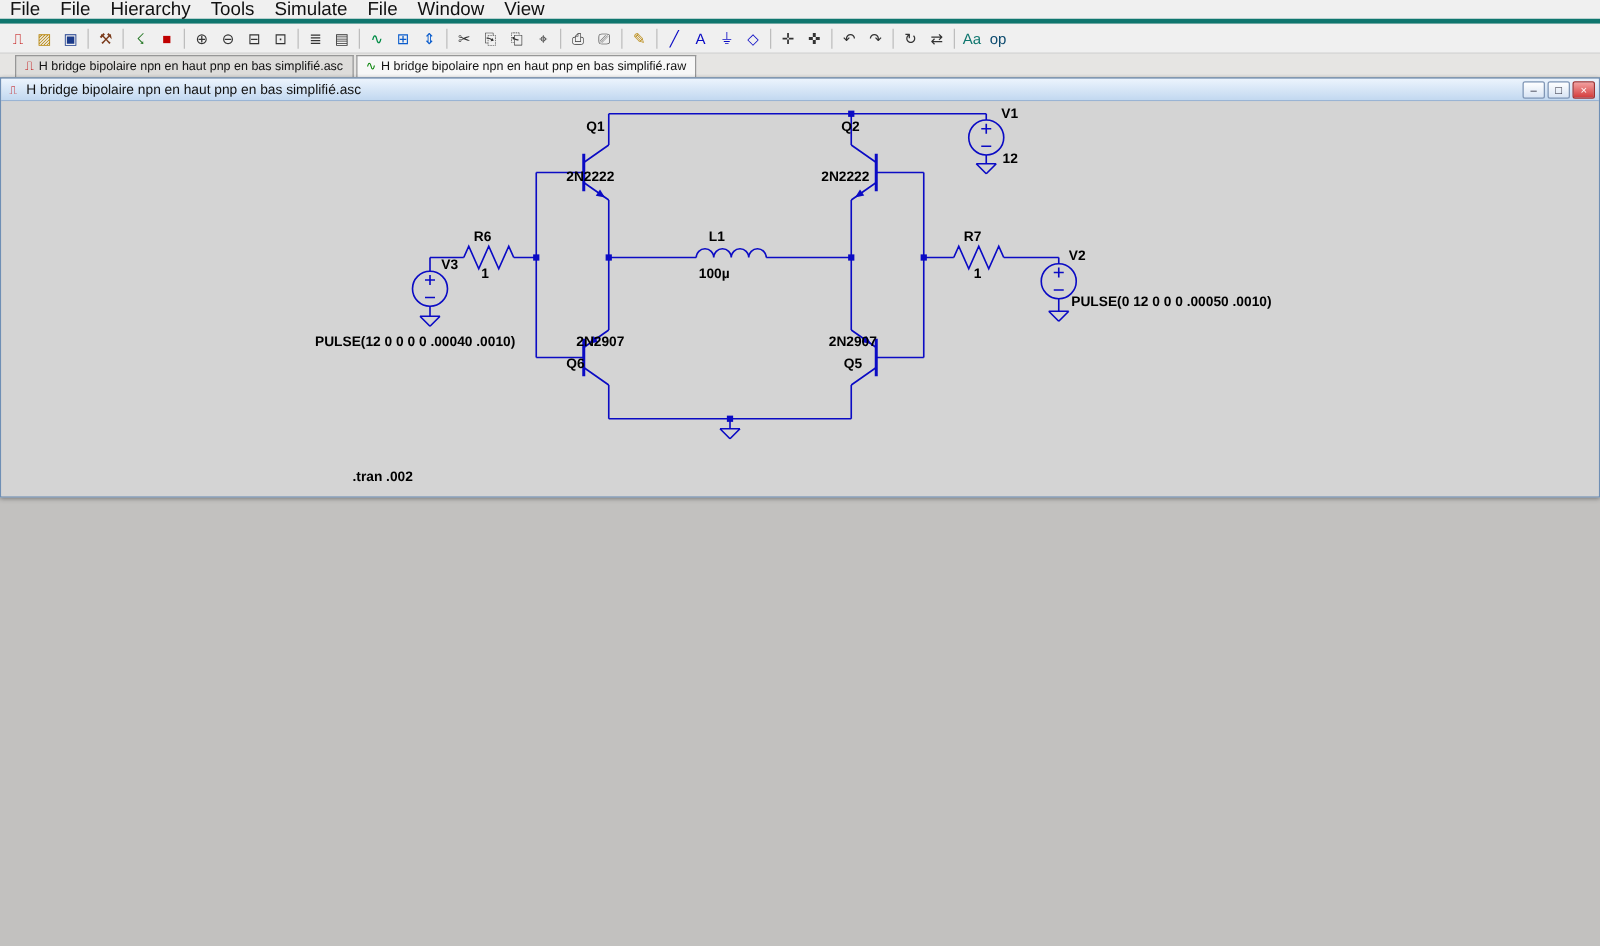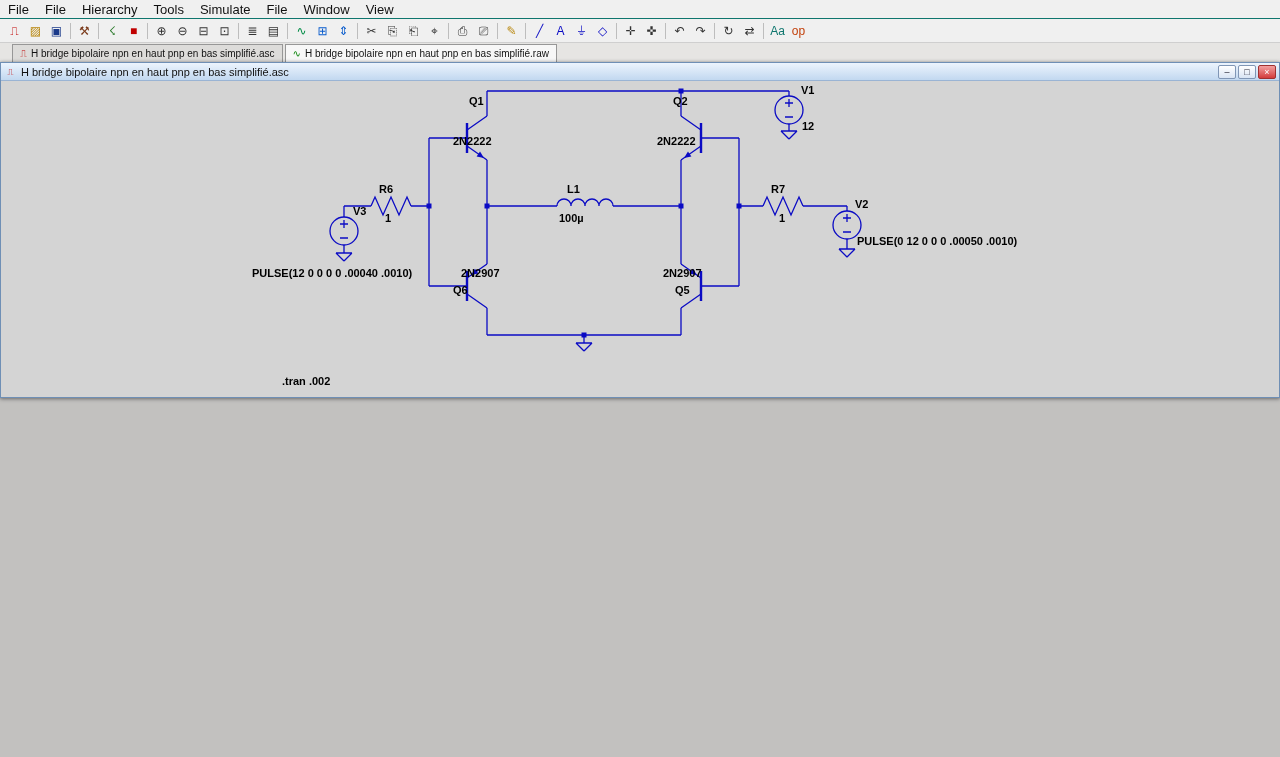--- a/index.html
+++ b/index.html
@@ -1,19 +1,19 @@
 <!DOCTYPE html>
 <html><head>
 <meta charset="utf-8">
 <style>
   *{box-sizing:border-box;margin:0;padding:0}
   html,body{width:1280px;height:757px;overflow:hidden}
   body{font-family:"Liberation Sans",sans-serif;background:#c2c1bf;color:#111}
 
-  .menubar{height:19px;background:#f0f0f0;display:flex;align-items:center;font-size:13px;border-bottom:1px solid #0f766e}
+  .menubar{height:19px;background:#f0f0f0;display:flex;align-items:center;font-size:15px;border-bottom:4px solid #0f766e}
   .menu-item{padding:2px 8px;cursor:default}
 
   .toolbar{height:24px;background:#f0f0f0;display:flex;align-items:center;padding-left:4px;border-bottom:1px solid #cfcfcf}
   .tb-btn{display:inline-block;width:21px;height:19px;line-height:18px;text-align:center;font-size:12px;border:1px solid transparent;border-radius:2px}
   .tb-sep{display:inline-block;width:1px;height:16px;background:#bdbdbd;margin:0 3px}
 
   .tabbar{height:19px;background:#e6e5e3;display:flex;align-items:flex-end;padding-left:12px;gap:2px}
   .tab{display:flex;align-items:center;gap:4px;height:18px;padding:0 7px;font-size:10px;background:#dddcda;border:1px solid #979797;border-bottom:none;white-space:nowrap}
   .tab.active{background:#f7f7f7}
   .tab-ic{font-size:10px;line-height:10px}
@@ -90,21 +90,21 @@
     <span class="tb-btn" style="color: rgb(51, 51, 51);">✛</span>
     <span class="tb-btn" style="color: rgb(51, 51, 51);">✜</span>
     <span class="tb-sep"></span>
     <span class="tb-btn" style="color: rgb(51, 51, 51);">↶</span>
     <span class="tb-btn" style="color: rgb(51, 51, 51);">↷</span>
     <span class="tb-sep"></span>
     <span class="tb-btn" style="color: rgb(51, 51, 51);">↻</span>
     <span class="tb-btn" style="color: rgb(51, 51, 51);">⇄</span>
     <span class="tb-sep"></span>
     <span class="tb-btn" style="color: #0f766e;">Aa</span>
-    <span class="tb-btn" style="color: #c2410c;">op</span>
+    <span class="tb-btn" style="color: #0c4a6e;">op</span>
   </div>
 
 <div class="tabbar">
   <div class="tab">
     <span class="tab-ic ic-red">⎍</span>
     <span>H bridge bipolaire npn en haut pnp en bas simplifié.asc</span>
   </div>
   <div class="tab active">
     <span class="tab-ic ic-green">∿</span>
     <span>H bridge bipolaire npn en haut pnp en bas simplifié.raw</span>

